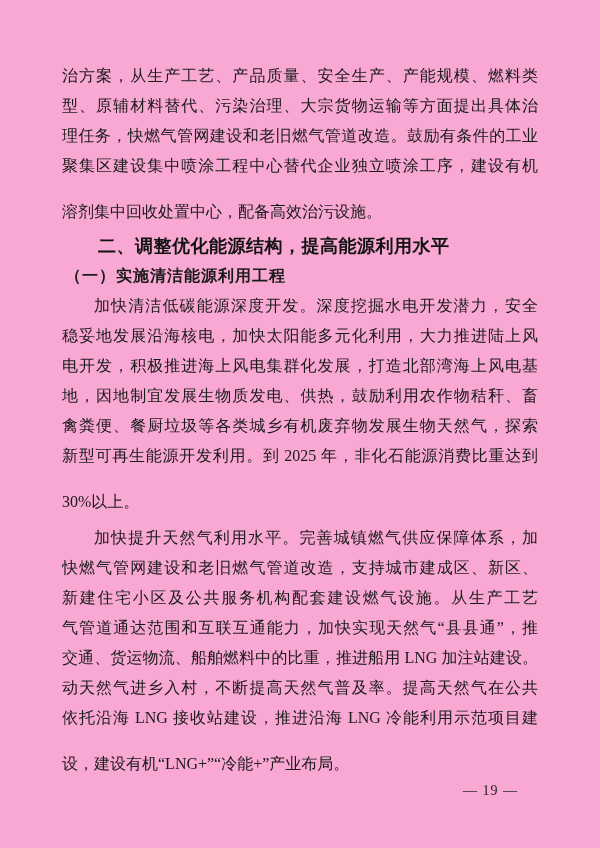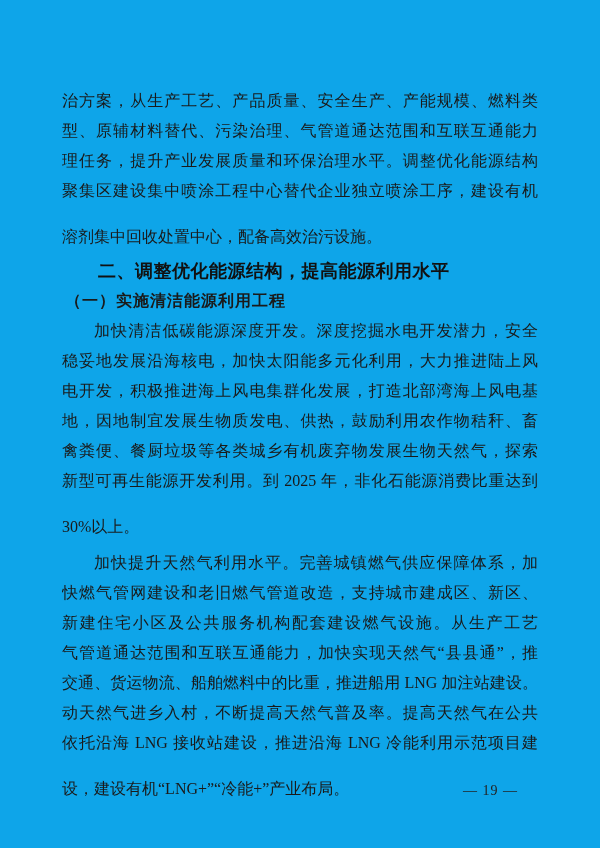--- a/index.html
+++ b/index.html
@@ -5,26 +5,26 @@
   html, body {
     margin: 0;
     padding: 0;
     background: #ffffff;
   }
   .doc-page {
     position: relative;
     width: 600px;
     height: 848px;
     margin: 0 auto;
-    background: #0ea5e9;
+    background: #f9a8d4;
     color: #1a1a1a;
     font-family: "Liberation Serif", "DejaVu Serif", serif;
     overflow: hidden;
     box-sizing: border-box;
-    padding: 86px 62px 0 62px;
+    padding: 61px 62px 0 62px;
   }
   .para {
     margin: 0;
     font-size: 16px;
     line-height: 30px;
   }
   .para .line {
     text-align: justify;
     text-align-last: justify;
     white-space: pre-wrap;
@@ -70,22 +70,22 @@
     margin-left: 28px;
   }
 </style>
 </head>
 <body>
 
 <div class="doc-page">
 
   <div class="para">
       <div class="line">治方案，从生产工艺、产品质量、安全生产、产能规模、燃料类</div>
-      <div class="line">型、原辅材料替代、污染治理、气管道通达范围和互联互通能力</div>
-      <div class="line">理任务，提升产业发展质量和环保治理水平。调整优化能源结构</div>
+      <div class="line">型、原辅材料替代、污染治理、大宗货物运输等方面提出具体治</div>
+      <div class="line">理任务，快燃气管网建设和老旧燃气管道改造。鼓励有条件的工业</div>
       <div class="line">聚集区建设集中喷涂工程中心替代企业独立喷涂工序，建设有机</div>
       <div class="line last">溶剂集中回收处置中心，配备高效治污设施。</div>
     </div>
 
   <h2 class="section-heading">二、调整优化能源结构，提高能源利用水平</h2>
 
   <h3 class="subsection-heading">（一）实施清洁能源利用工程</h3>
 
   <div class="para indent-first">
       <div class="line">加快清洁低碳能源深度开发。深度挖掘水电开发潜力，安全</div>

